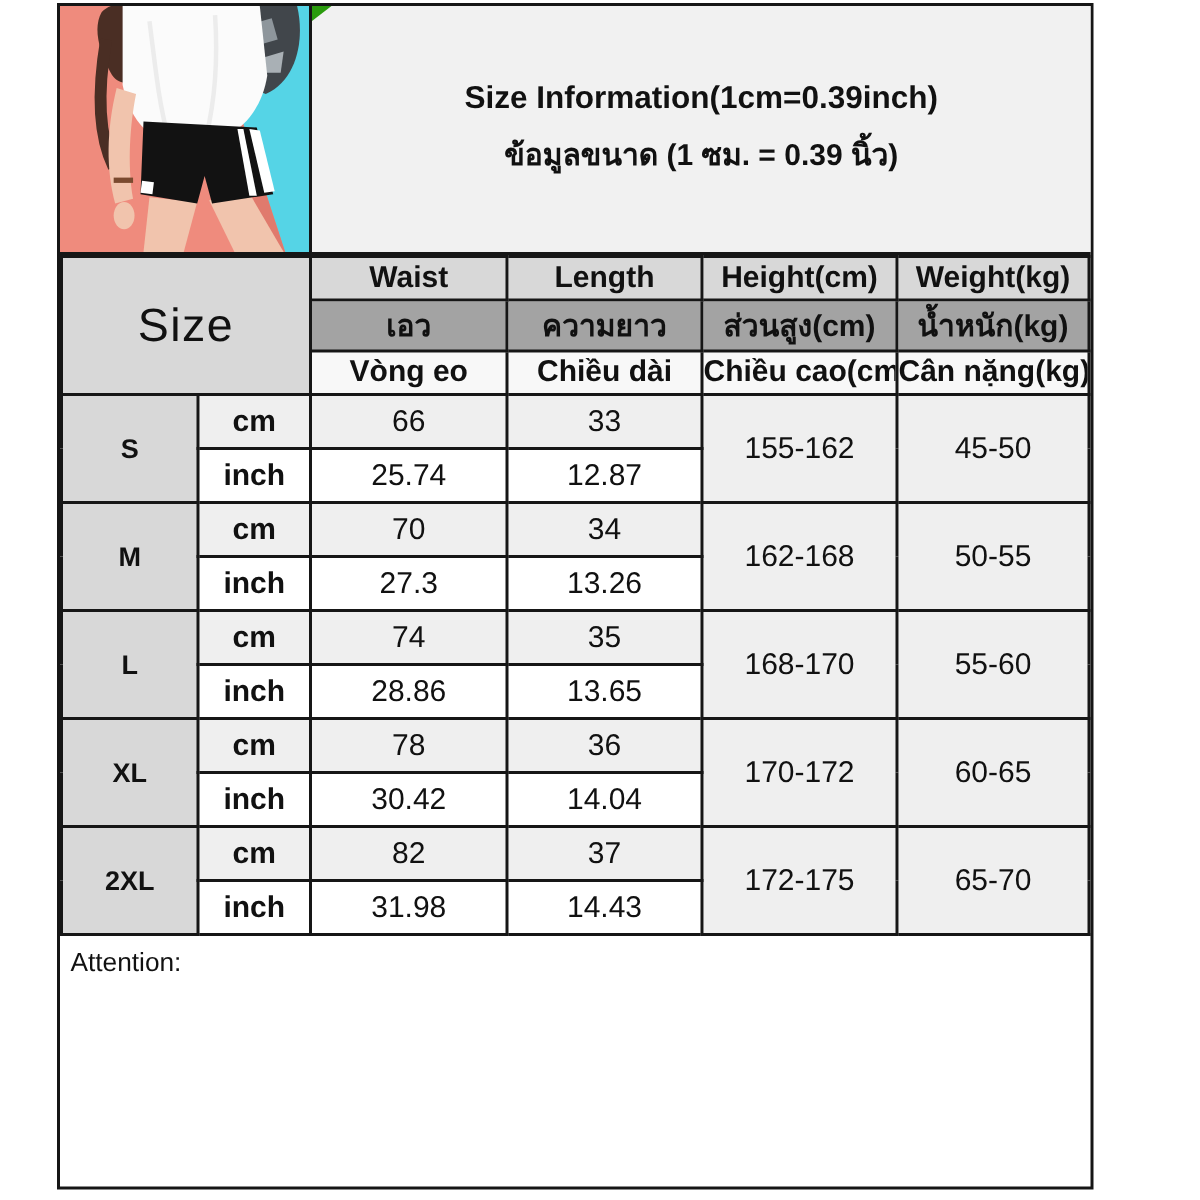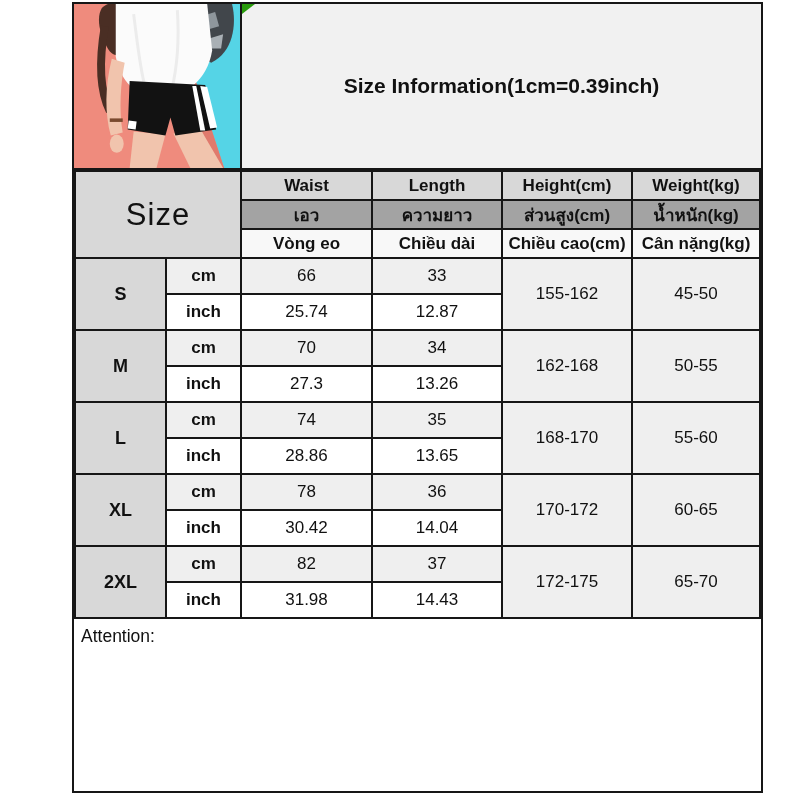--- a/index.html
+++ b/index.html
@@ -2,21 +2,21 @@
 <html><head>
 <meta charset="utf-8">
 <style>
   html, body { margin:0; padding:0; background:#ffffff; }
   .page {
     position:relative; width:800px; height:800px; background:#ffffff;
     font-family:"Liberation Sans","DejaVu Sans",sans-serif; color:#111;
     overflow:hidden;
   }
   .content-box {
-    position:absolute; left:72px; top:2px; width:691px; height:791px;
+    position:absolute; left:38px; top:2px; width:691px; height:791px;
     border:2px solid #161616; box-sizing:border-box; background:#ffffff;
   }
   
   .top-section { display:flex; height:166px; border-bottom:2px solid #161616; box-sizing:border-box; }
   .photo-cell { width:168px; flex:0 0 168px; border-right:2px solid #161616; box-sizing:border-box; position:relative; overflow:hidden; background:#55d4e6; }
   .photo-cell svg { display:block; width:100%; height:100%; }
   .title-area {
     flex:1; background:#f1f1f1; position:relative;
     display:flex; flex-direction:column; justify-content:center; align-items:center; gap:9px;
     text-align:center; font-weight:bold;
@@ -25,21 +25,21 @@
     position:absolute; left:0; top:0; width:0; height:0;
     border-top:10px solid #2a9b0d; border-right:13px solid transparent;
   }
   .title-en { font-size:21px; }
   .title-th { font-size:20px; }
   .title-vi { font-size:20px; }
   
   table.size-table { width:100%; border-collapse:collapse; table-layout:fixed; }
   .size-table td {
     border:2px solid #161616; text-align:center; vertical-align:middle;
-    padding:0; font-size:17px; overflow:hidden; white-space:nowrap;
+    padding:0; font-size:20px; overflow:hidden; white-space:nowrap;
   }
   .hr1 td, .hr2 td, .hr3 td { height:27px; font-weight:bold; }
   .hr1 td { background:#d8d8d8; }
   .hr2 td { background:#a3a3a3;margin-left:32px; }
   .hr3 td { background:#f8f8f8; }
   td.size-corner { background:#d8d8d8; font-size:31px; font-weight:normal; letter-spacing:1px; }
   .r-cm td { height:34px; background:#efefef; }
   .r-inch td { height:34px; background:#ffffff; }
   td.size-label { background:#d8d8d8; font-weight:bold; font-size:18px; }
   td.unit { font-weight:bold; }
@@ -73,20 +73,21 @@
           <polygon points="100,128 128,125 150,162 117,162" fill="#f1c4ad"></polygon>
           <path d="M56,76 L132,80 L143,124 L102,130 L97,112 L92,130 L54,124 Z" fill="#121212"></path>
           <polygon points="127,81 134,82 144,122 137,123" fill="#ffffff"></polygon>
           <polygon points="119,81 123,81 132,125 127,125" fill="#ffffff"></polygon>
           <polygon points="55,115 63,116 62,124 54,123" fill="#ffffff"></polygon>
         </svg>
       </div>
       <div class="title-area">
         <span class="corner-flag"></span>
         <div class="title-en">Size Information(1cm=0.39inch)</div>
+        <div class="title-th">ข้อมูลขนาด (1 ซม. = 0.39 นิ้ว)</div>
       </div>
     </div>
 
     <table class="size-table">
       <colgroup>
         <col style="width:91px">
           <col style="width:75px">
           <col style="width:131px">
         <col style="width:130px">
           <col style="width:130px">

